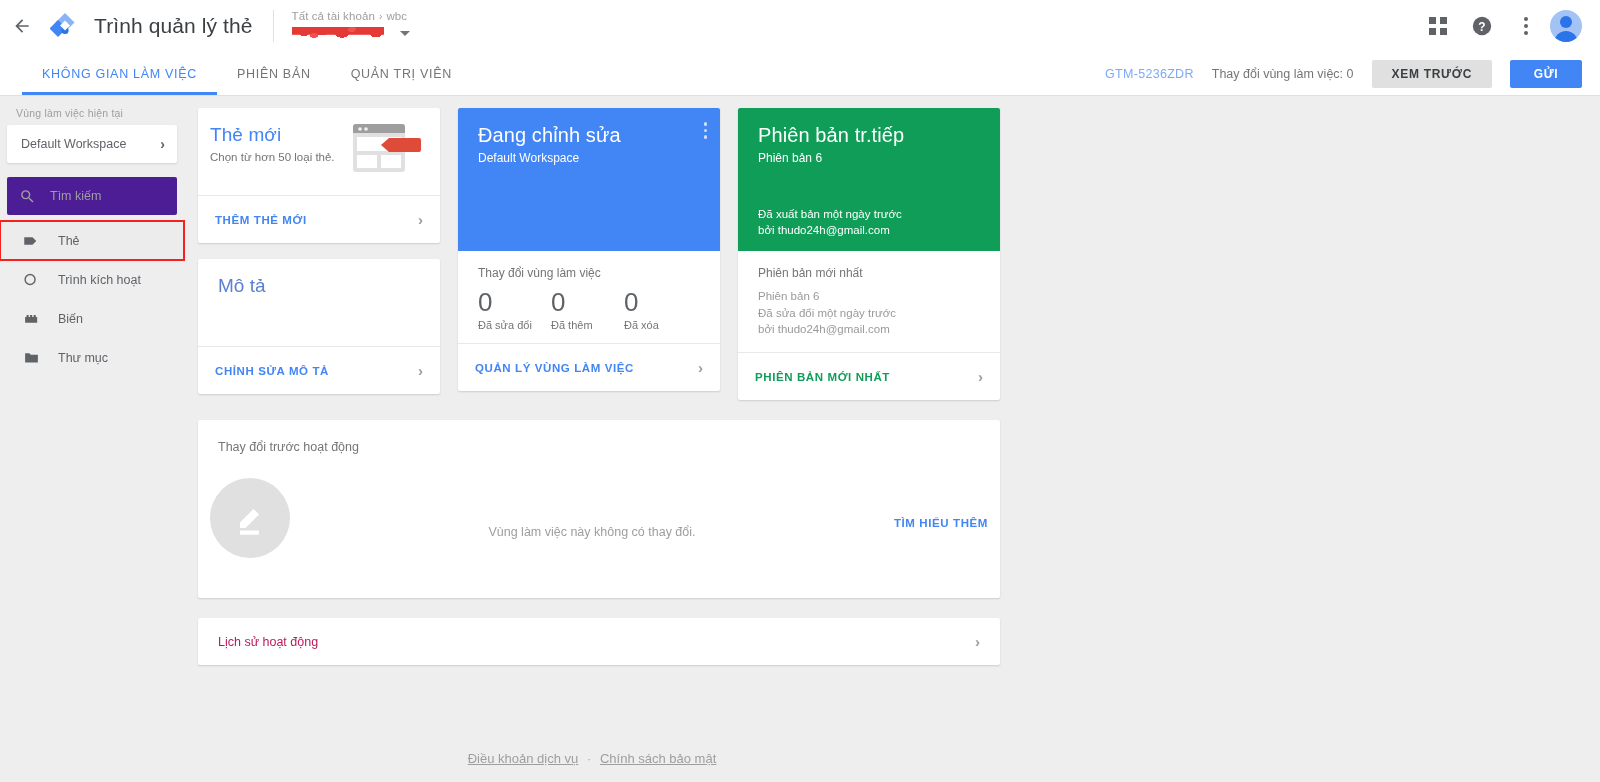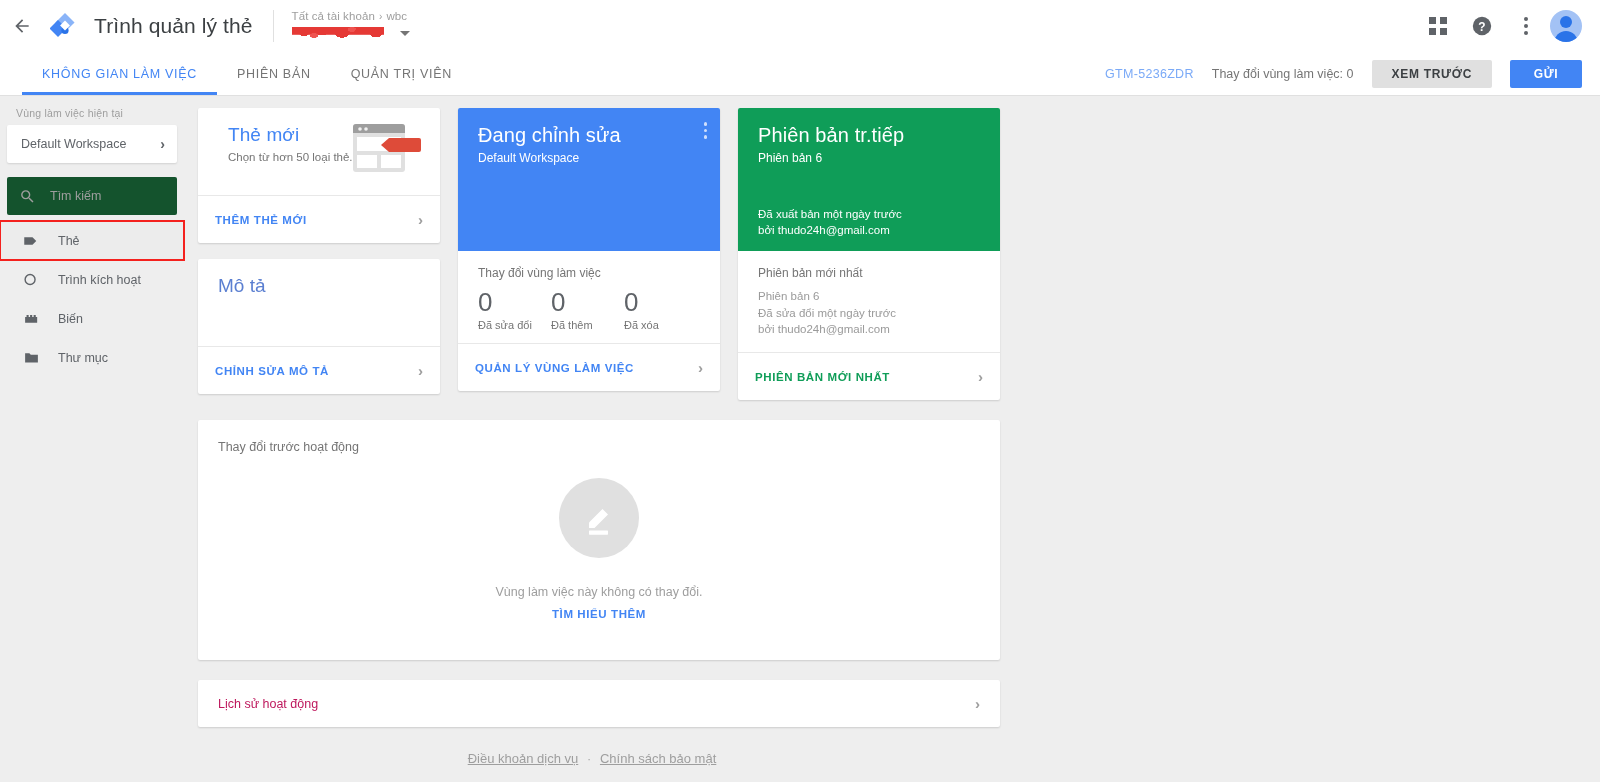--- a/index.html
+++ b/index.html
@@ -115,21 +115,21 @@
     font-size: 10.5px; color: #9e9e9e; padding: 3px 0 6px 16px; letter-spacing: .2px;
   }
   .ws-select {
     margin: 0 7px; height: 38px; background: #fff; border-radius: 2px;
     box-shadow: 0 1px 2px rgba(0,0,0,.12); display: flex; align-items: center;
     padding: 0 12px 0 14px; cursor: pointer;
   }
   .ws-select .name { font-size: 12.5px; color: #5f6368; flex: 1; }
   .chev { color: #5f6368; font-size: 14px; line-height: 1; font-weight: 700; }
   .search-box {
-    margin: 14px 7px 6px; height: 38px; background: #14532d; border-radius: 2px;
+    margin: 14px 7px 6px; height: 38px; background: #4c1d95; border-radius: 2px;
     display: flex; align-items: center; padding: 0 12px; gap: 14px; cursor: text;
   }
   .search-box .q { font-size: 12.5px; color: #9e9e9e; }
   .nav-list { margin-top: 4px; }
   .nav-item {
     height: 39px; display: flex; align-items: center; gap: 18px; padding-left: 22px;
     cursor: pointer; position: relative;
   }
   .nav-item .lbl { font-size: 12.5px; color: #5f6368; }
   .nav-item.current::before {
@@ -152,21 +152,21 @@
     justify-content: space-between; padding: 0 17px; cursor: pointer;
   }
   .card-foot .act {
     font-size: 11.5px; font-weight: 700; letter-spacing: .6px; text-transform: uppercase;
   }
   .act-blue { color: #4285f4; }
   .act-green { color: #0f9d58; }
   .foot-chev { color: #9e9e9e; font-size: 15px; font-weight: 600; }
 
   
-  .newtag-body { height: 87px; padding: 16px 16px 0 30px; display: flex; position: relative; }
+  .newtag-body { height: 87px; padding: 16px 16px 0 12px; display: flex; position: relative; }
   .newtag-txt h3 { font-size: 19px; color: #4285f4; font-weight: 400; letter-spacing: .1px; }
   .newtag-txt p { font-size: 11.5px; color: #757575; margin-top: 5px; }
   .tag-illus { position: absolute; right: 13px; top: 10px; width: 78px; height: 62px; }
 
   
   .desc-body { height: 87px; padding: 16px 0 0 20px; }
   .desc-body h3 { font-size: 19px; color: #5b7fd1; font-weight: 400; }
 
   
   .col-mid { width: 262px; }
@@ -201,21 +201,21 @@
   .ver-latest .meta { margin-top: 8px; }
   .ver-latest .meta div { font-size: 11.5px; color: #9a9a9a; line-height: 1.45; }
 
   
   .panel {
     margin: 20px 0 0 14px; width: 802px; background: #fff; border-radius: 2px;
     box-shadow: 0 1px 2px rgba(0,0,0,.14);
   }
   .panel-title { font-size: 12.5px; color: #757575; padding: 20px 0 0 20px; }
   .empty-wrap {
-    display: flex; flex-direction: column; align-items: center; justify-content: space-between;
+    display: flex; flex-direction: row; align-items: center; justify-content: space-between;
     padding: 24px 12px 40px;
   }
   .empty-circle {
     width: 80px; height: 80px; border-radius: 50%; background: #e0e0e0;
     display: flex; align-items: center; justify-content: center;
   }
   .empty-msg { font-size: 12.5px; color: #9e9e9e; margin-top: 27px; }
   .empty-link {
     font-size: 11.5px; font-weight: 700; letter-spacing: .6px; text-transform: uppercase;
     color: #4285f4; margin-top: 9px; cursor: pointer;

